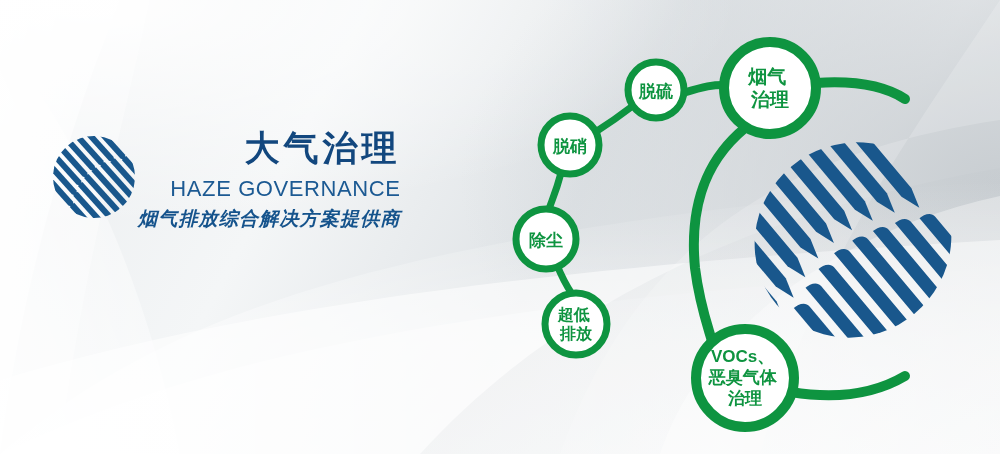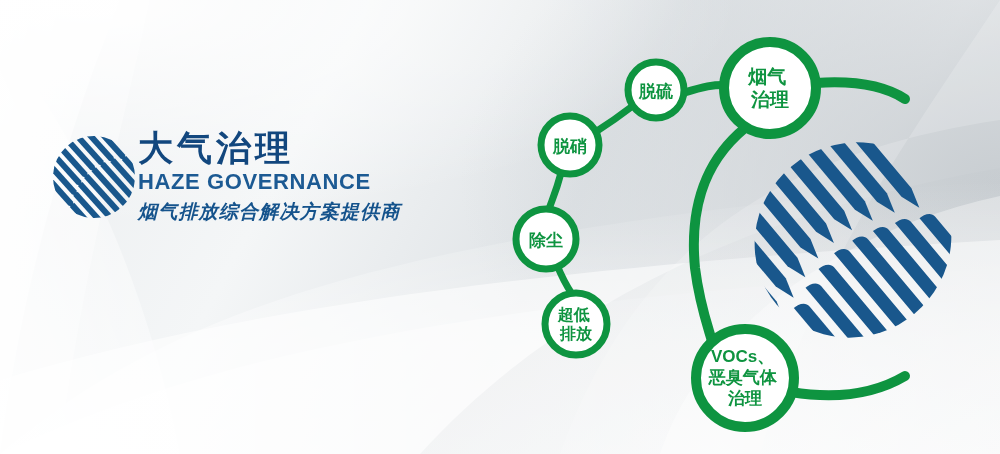--- a/index.html
+++ b/index.html
@@ -19,29 +19,30 @@
   #bgsvg{z-index:1;}
   #deco-left,#deco-right{position:absolute;z-index:2;}
   #deco-left{left:52px;top:133px;width:84px;height:88px;}
   #deco-right{left:748px;top:140px;width:210px;height:200px;}
   #flowsvg{z-index:4;}
 
   #textblock{
     position:absolute;z-index:5;
     left:138px;top:130px;
     line-height:1;
+    text-align:right;
     -webkit-font-smoothing:antialiased;
   }
   #title-cn{
     font-size:35px;font-weight:700;color:#12477E;
     letter-spacing:4px;white-space:nowrap;
   }
   #title-en{
-    margin-top:6px;
-    font-size:22px;font-weight:700;color:#1C5A93;
+    margin-top:13px;
+    font-size:22px;font-weight:400;color:#1C5A93;
     letter-spacing:.6px;white-space:nowrap;
   }
   #subtitle-cn{
     margin-top:9px;
     font-size:19px;font-weight:700;color:#15538C;
     letter-spacing:1.2px;white-space:nowrap;font-style:italic;
   }
 
   .node-label{
     font-weight:700;

